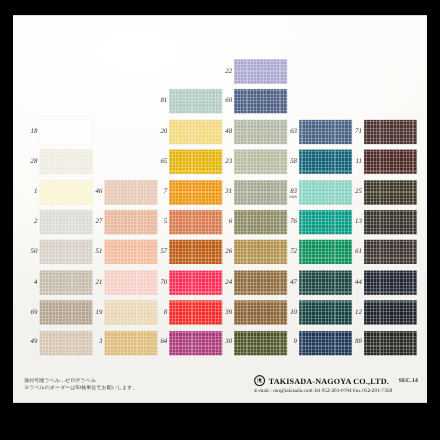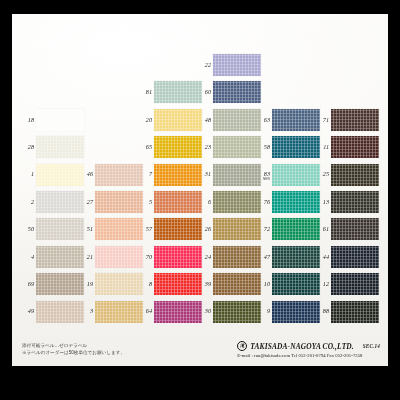--- a/index.html
+++ b/index.html
@@ -87,21 +87,20 @@
     text-align:left;
     white-space:nowrap;
   }
   #brand-line{
     display:flex;align-items:center;gap:3px;
     font-family:"Liberation Serif", serif;
     font-weight:bold;
     font-size:7.4px;
     letter-spacing:.15px;
     color:#161616;
-    font-style:italic;
   }
   #brand-logo{
     display:inline-block;
     width:8px;height:8px;
     border:.7px solid #161616;
     border-radius:50%;
     font-size:4.4px;
     line-height:7px;
     text-align:center;
     font-weight:bold;

